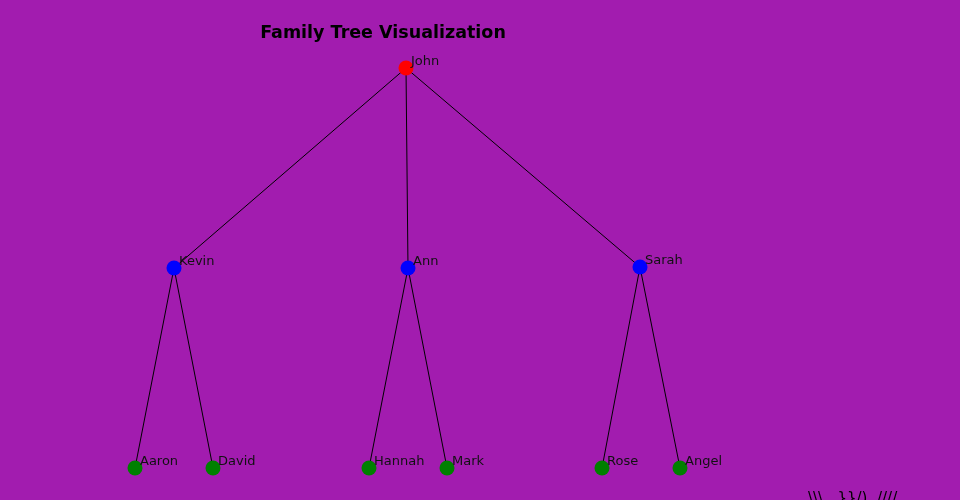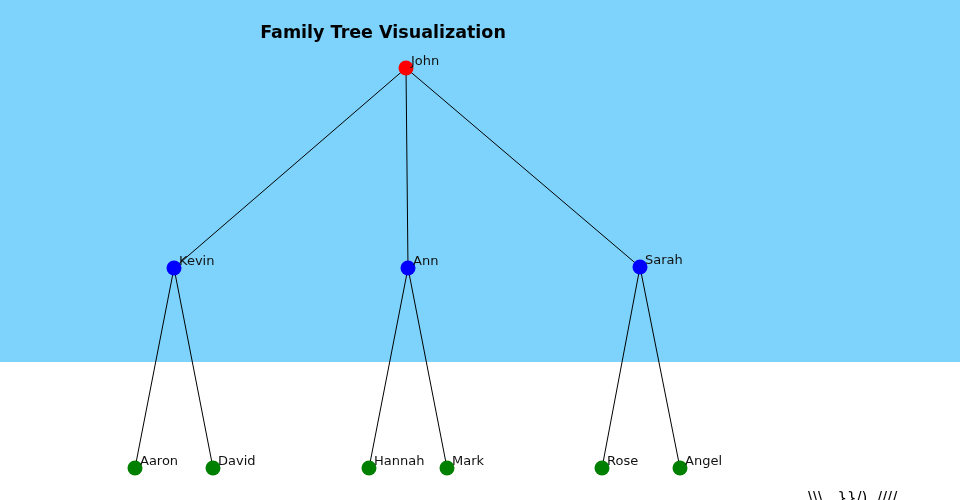--- a/index.html
+++ b/index.html
@@ -7,22 +7,22 @@
     padding: 0;
     background: #ffffff;
     width: 960px;
     height: 500px;
     overflow: hidden;
     font-family: "DejaVu Sans", "Liberation Sans", sans-serif;
   }
   .figure {
     position: relative;
     width: 960px;
-    height: 362px;
-    background: #7dd3fc;
+    height: 500px;
+    background: #a21caf;
   }
   svg text {
     font-family: "DejaVu Sans", "Liberation Sans", sans-serif;
   }
   .chart-title {
     font-weight: bold;
     font-size: 17.5px;
     fill: #000000;
   }
   .node-label {

